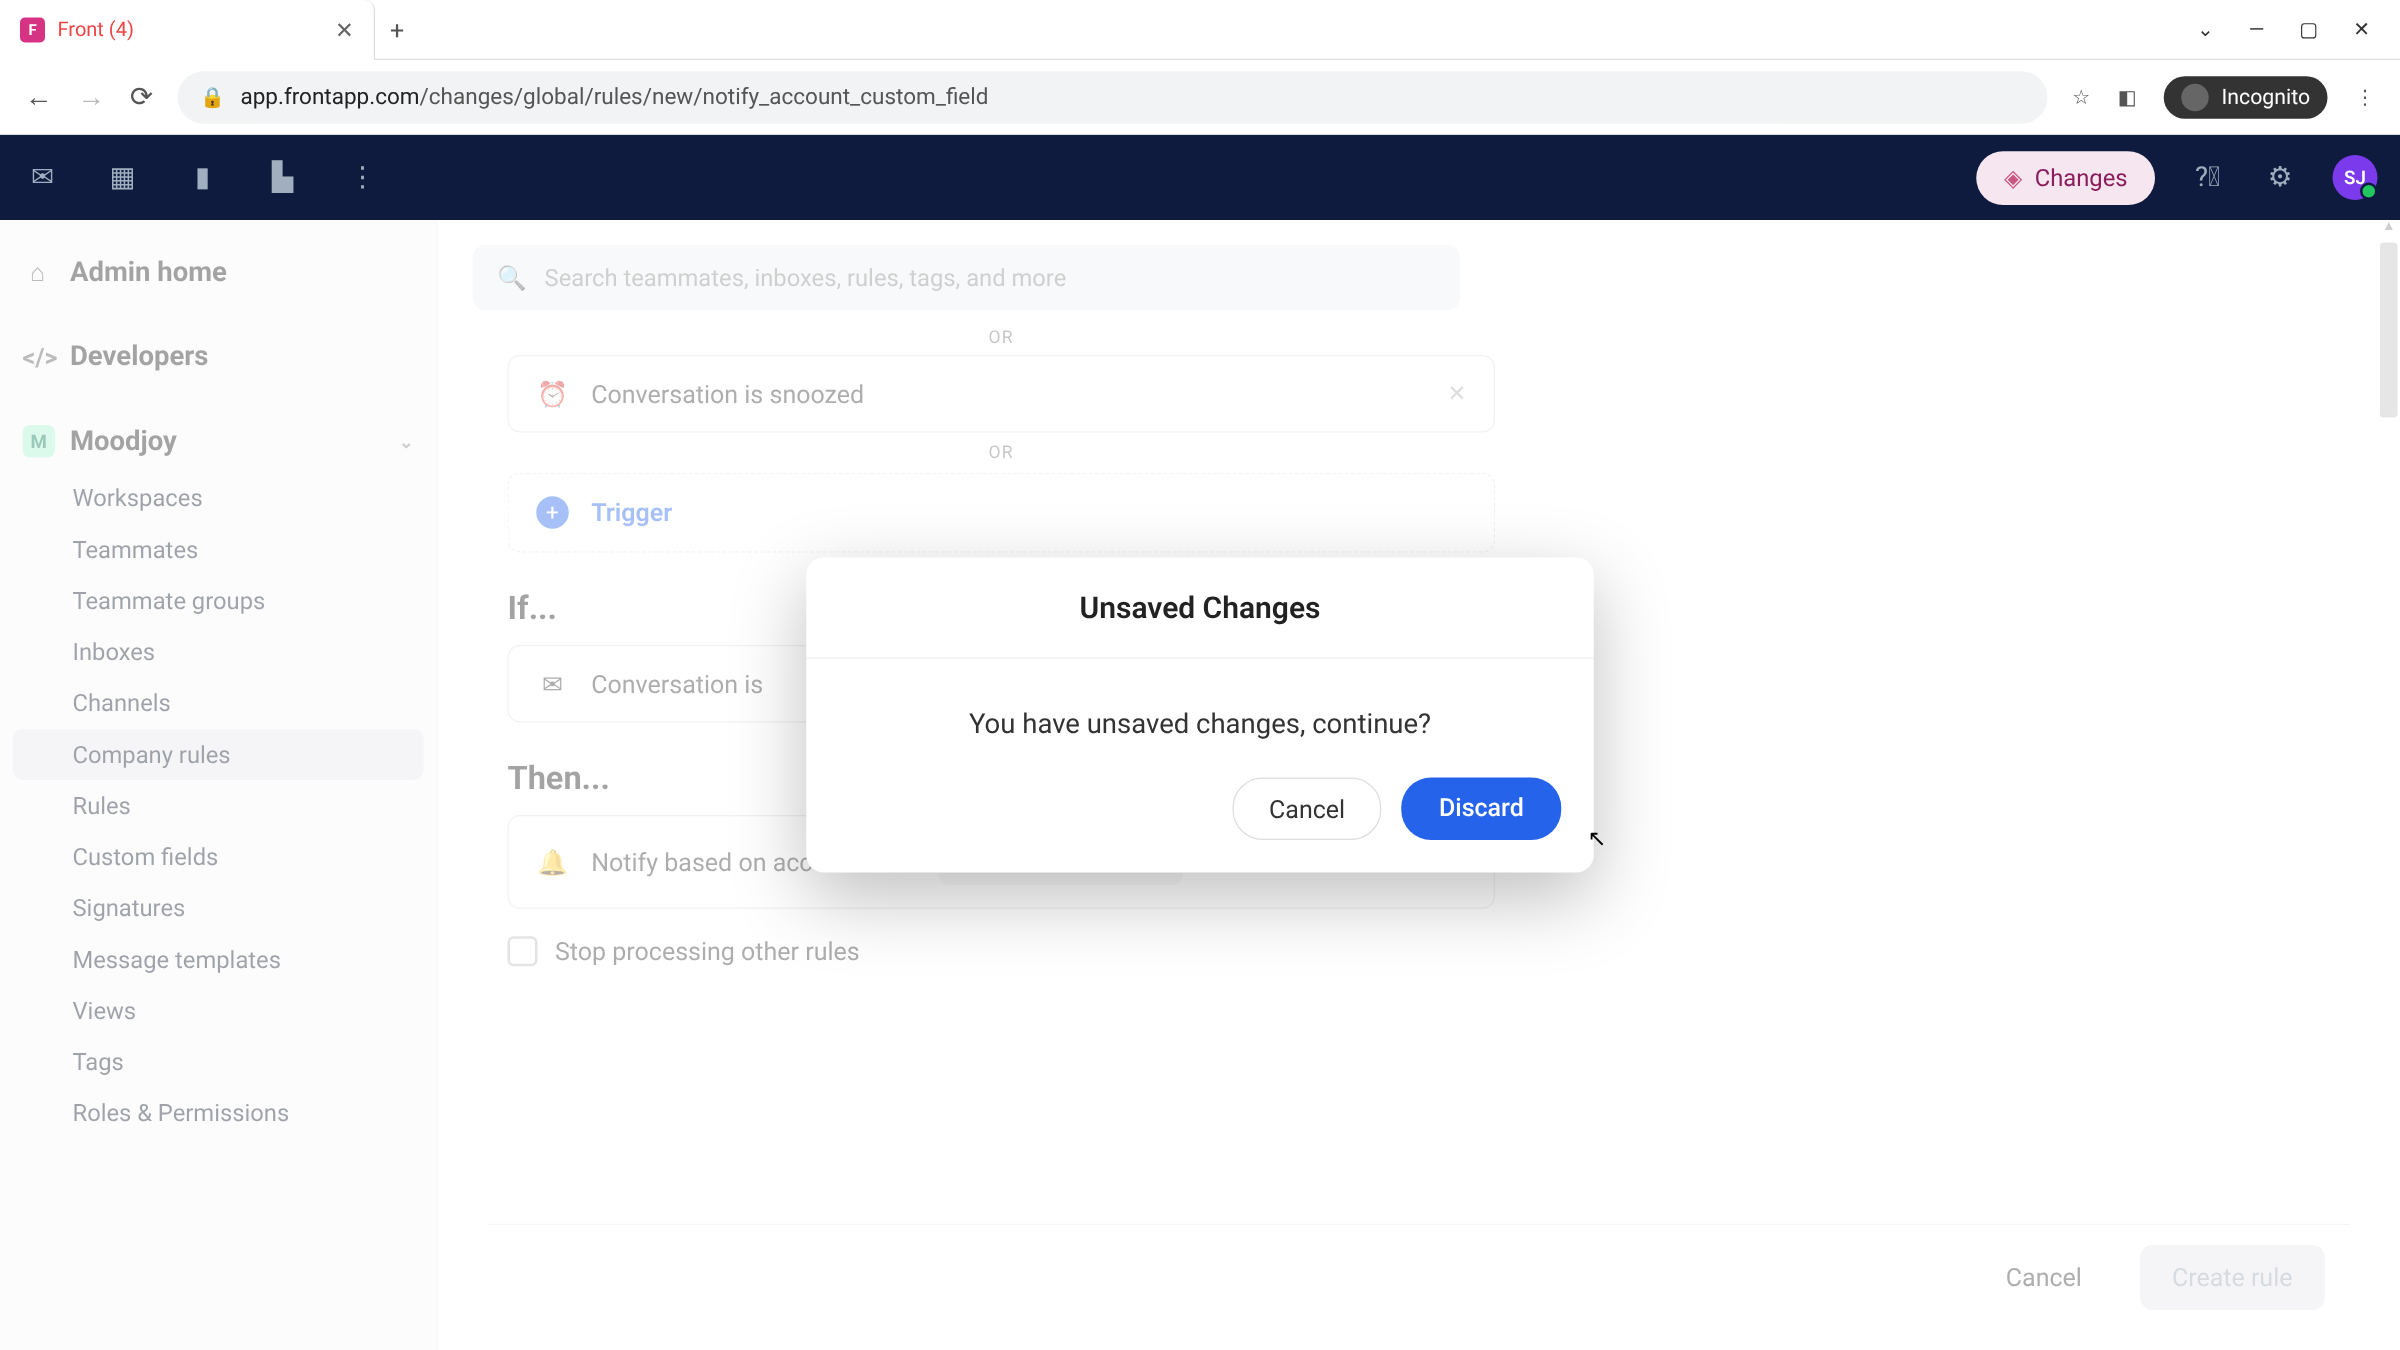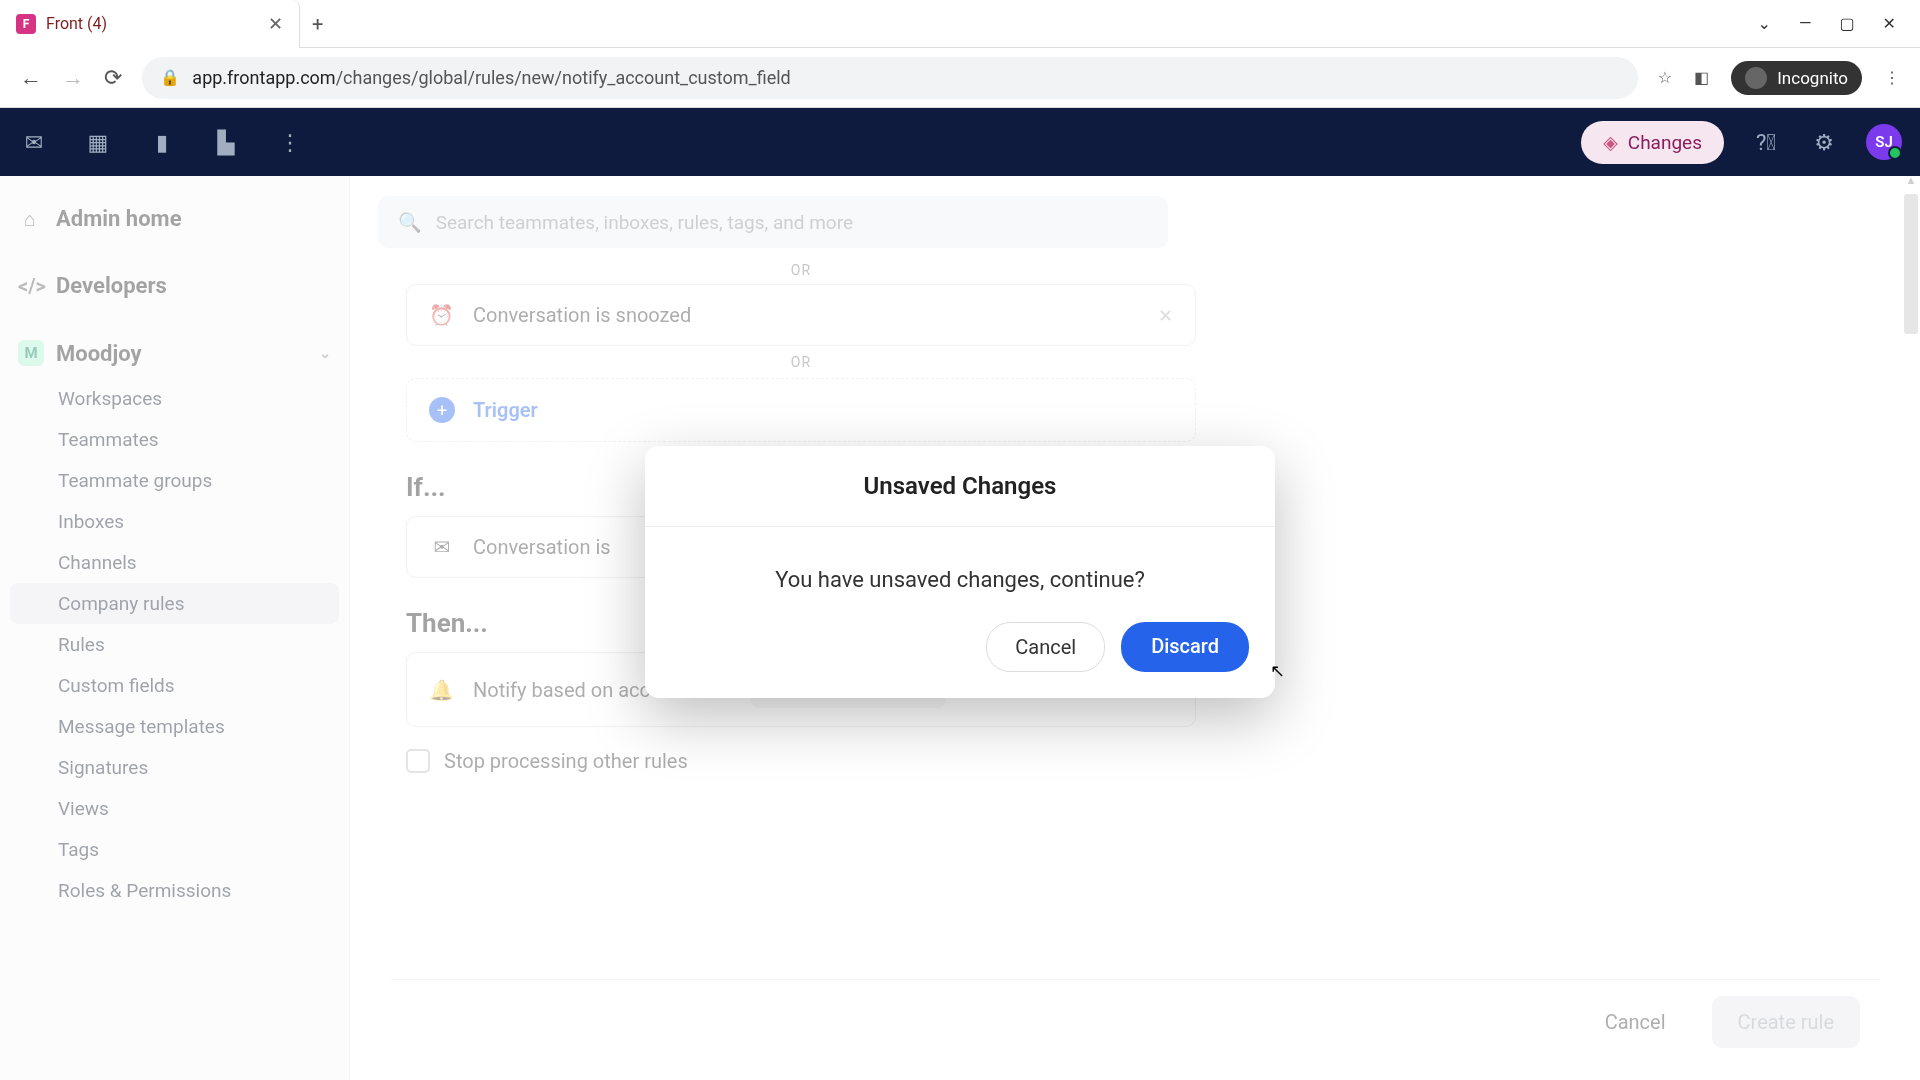--- a/index.html
+++ b/index.html
@@ -2,21 +2,21 @@
 <html><head>
 <meta charset="utf-8">
 <style>
 * { margin: 0; padding: 0; box-sizing: border-box; font-family: -apple-system, BlinkMacSystemFont, "Segoe UI", Roboto, sans-serif; }
 body { width: 1920px; height: 1080px; overflow: hidden; background: #fff; position: relative; }
 
 
 .titlebar { height: 48px; background: #fff; display: flex; align-items: center; border-bottom: 1px solid #ddd; }
 .tab { display: flex; align-items: center; gap: 10px; padding: 0 16px; height: 48px; background: #fff; border-right: 1px solid #ddd; border-top-left-radius: 8px; border-top-right-radius: 8px; min-width: 300px; }
 .favicon { width: 20px; height: 20px; background: #d63384; border-radius: 4px; display: flex; align-items: center; justify-content: center; color: #fff; font-weight: bold; font-size: 12px; }
-.tab-title { font-size: 16px; color: #7f1d1d; flex: 1; }
+.tab-title { font-size: 16px; color: #ef4444; flex: 1; }
 .tab-close { color: #666; font-size: 18px; cursor: pointer; }
 .newtab { margin-left: 12px; color: #555; font-size: 20px; cursor: pointer; }
 .win-controls { margin-left: auto; display: flex; gap: 28px; padding-right: 24px; color: #333; }
 .win-controls span { cursor: pointer; font-size: 16px; }
 
 .addrbar { height: 60px; background: #fff; display: flex; align-items: center; gap: 20px; padding: 0 20px; border-bottom: 1px solid #ddd; }
 .nav-icon { color: #555; font-size: 22px; cursor: pointer; }
 .nav-icon.disabled { color: #bbb; }
 .url-field { flex: 1; background: #f1f3f4; border-radius: 24px; height: 42px; display: flex; align-items: center; gap: 12px; padding: 0 18px; }
 .lock { color: #666; font-size: 16px; }
@@ -162,22 +162,22 @@
     </div>
     <div id="side-items">
         <div class="side-item">Workspaces</div>
         <div class="side-item">Teammates</div>
         <div class="side-item">Teammate groups</div>
         <div class="side-item">Inboxes</div>
         <div class="side-item">Channels</div>
         <div class="side-item active">Company rules</div>
         <div class="side-item">Rules</div>
         <div class="side-item">Custom fields</div>
+        <div class="side-item">Signatures</div>
         <div class="side-item">Message templates</div>
-        <div class="side-item">Signatures</div>
         <div class="side-item">Views</div>
         <div class="side-item">Tags</div>
         <div class="side-item">Roles &amp; Permissions</div>
       </div>
   </div>
 
   <div class="content">
     <div class="search-row">
       <div class="search-box">
         <span>🔍</span>

